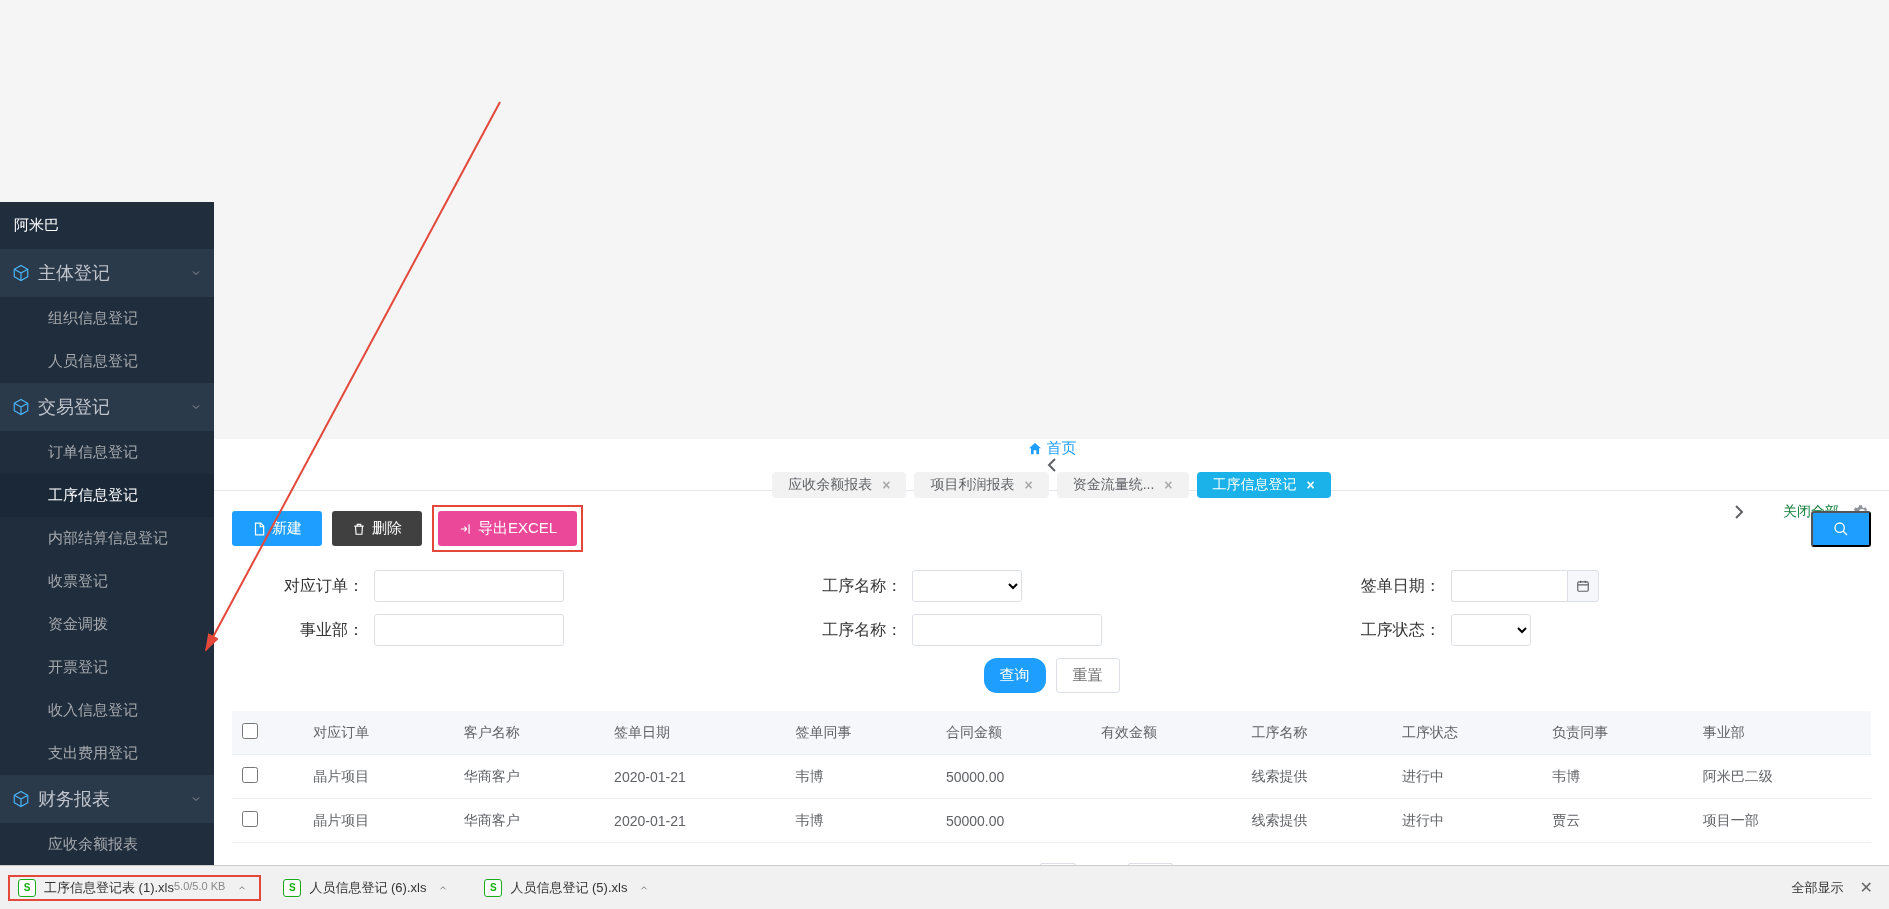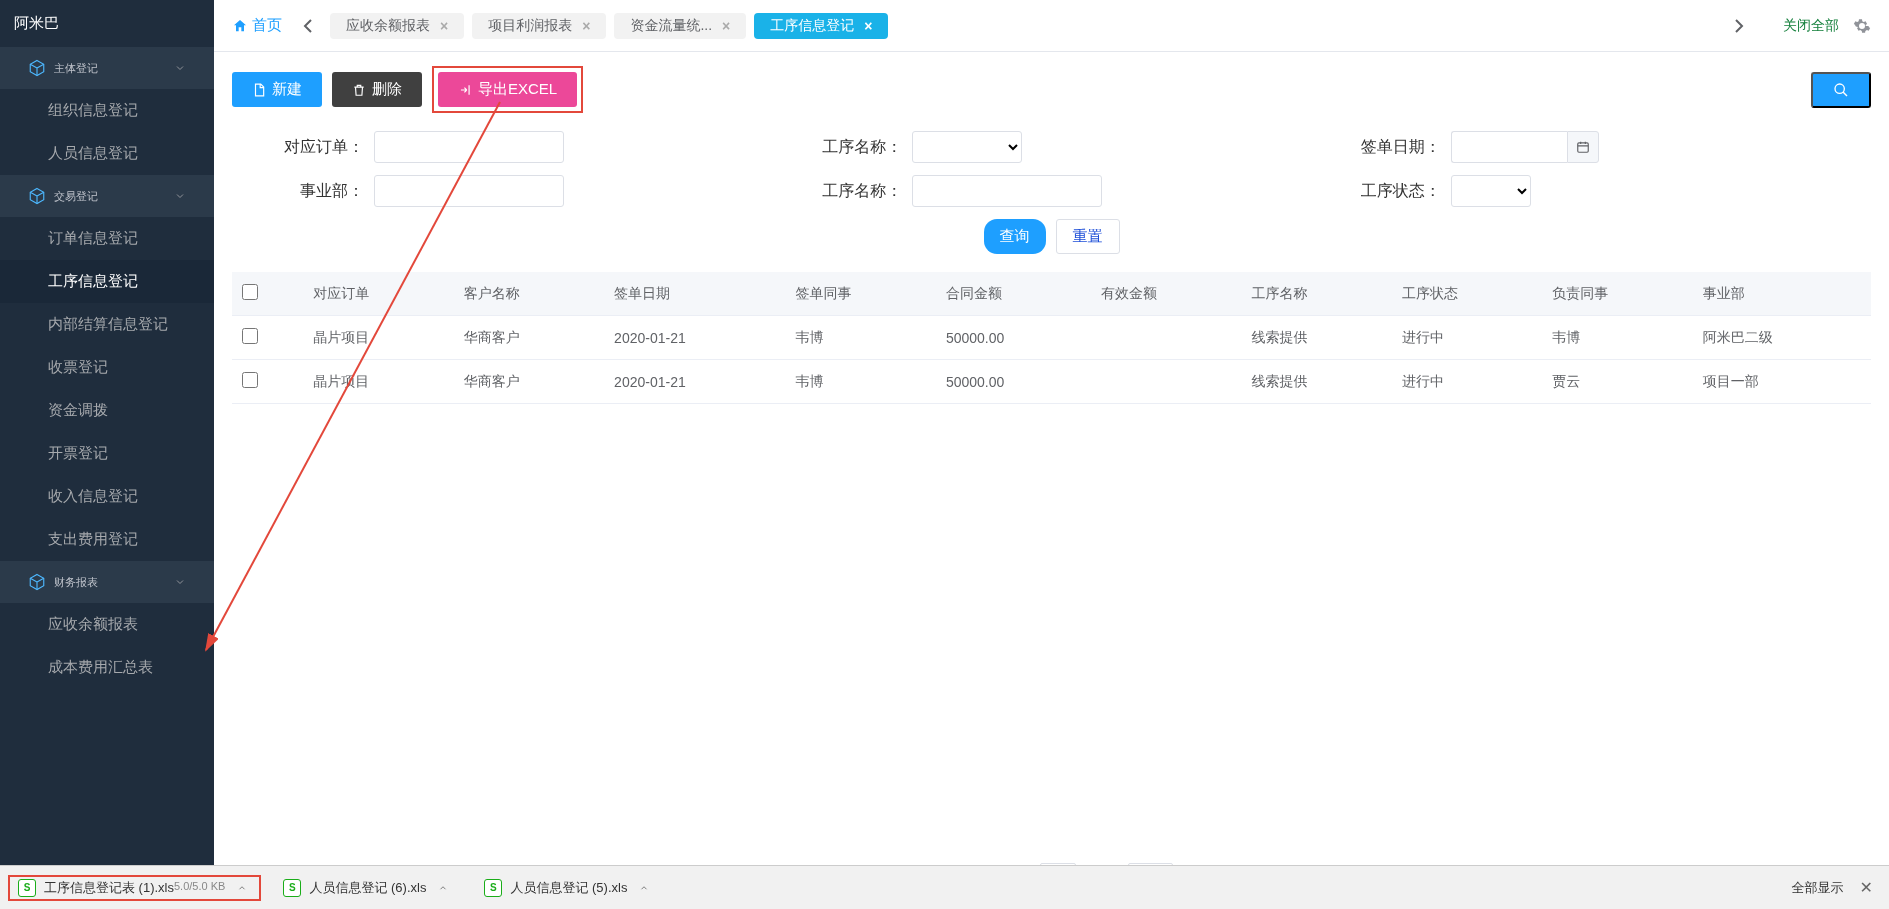--- a/index.html
+++ b/index.html
@@ -1,52 +1,52 @@
 <!DOCTYPE html>
 <html><head>
 <meta charset="utf-8">
 <style>
   * { box-sizing: border-box; margin: 0; padding: 0; }
   body { font-family: "Microsoft YaHei", Arial, sans-serif; font-size: 14px; background: #f5f5f5; color: #333; overflow: hidden; }
   
-  .app { display: flex; height: 100vh; }
+  .app { display: flex; height: 100vh; align-items: flex-end; }
   
   
   .sidebar { width: 214px; background: #1f2d3d; color: #c0c4cc; flex-shrink: 0; overflow-y: auto; }
   .sidebar-title { padding: 14px 14px; color: #fff; font-size: 15px; }
-  .menu-group-header { display: flex; align-items: center; padding: 12px 28px; font-size: 11px; color: #c0c4cc; cursor: pointer; }
+  .menu-group-header { display: flex; align-items: center; padding: 12px 12px; font-size: 18px; color: #c0c4cc; cursor: pointer; }
   .menu-group-header .icon { width: 18px; height: 18px; margin-right: 8px; }
   .menu-group-header .chev { margin-left: auto; }
   .menu-item { padding: 12px 16px 12px 48px; font-size: 15px; color: #a6a9ad; cursor: pointer; }
   .menu-item.active { color: #fff; background: #1a2838; }
   .group-head-bg { background: #2b3a4a; }
   
   
   .main { flex: 1; display: flex; flex-direction: column; background: #fff; min-width: 0; }
   
-  .tabs-bar { display: flex; align-items: center; height: 52px; border-bottom: 1px solid #e4e7ed; padding: 0 6px; background: #fff; }
+  .tabs-bar { display: flex; align-items: center; height: 52px; border-bottom: 1px solid #e4e7ed; padding: 0 6px; background: #fff; flex-direction: column; }
   .tab-home { display: flex; align-items: center; color: #1e9fff; padding: 0 12px; cursor: pointer; font-size: 15px; }
   .tab-home .icon { margin-right: 4px; }
   .tab-nav-btn { width: 28px; height: 28px; display: flex; align-items: center; justify-content: center; cursor: pointer; color: #606266; font-size: 18px; }
   .tabs-list { display: flex; gap: 8px; padding: 0 8px; }
   .tab-pill { display: flex; align-items: center; padding: 4px 16px; border-radius: 4px; background: #f2f2f2; color: #606266; font-size: 14px; cursor: pointer; }
   .tab-pill.active { background: #1ab2e8; color: #fff; }
   .tab-pill .close { margin-left: 10px; color: #aaa; font-weight: bold; cursor: pointer; }
   .tab-pill.active .close { color: #fff; }
   .tabs-right { margin-left: auto; display: flex; align-items: center; gap: 10px; padding-right: 8px; }
   .close-all { color: #15803d; cursor: pointer; margin-left: 20px; }
   .gear { color: #909399; cursor: pointer; padding: 4px; }
   
   .toolbar { display: flex; align-items: center; padding: 14px 18px; gap: 10px; }
   .btn { display: inline-flex; align-items: center; padding: 8px 20px; border-radius: 3px; color: #fff; border: none; cursor: pointer; font-size: 15px; gap: 6px; }
   .btn-blue { background: #1e9fff; }
   .btn-red { background: #404040; }
   .btn-cyan { background: #ec4899; }
   .btn-small-blue { background: #1e9fff; padding: 7px 16px; border-radius: 13px; }
-  .btn-default { background: #fff; color: #1d4ed8; border: 1px solid #dcdfe6; padding: 7px 16px; }
+  .btn-default { background: #fff; color: #737373; border: 1px solid #dcdfe6; padding: 7px 16px; }
   .export-highlight { border: 2px solid #e3483b; padding: 4px; display: inline-block; }
   .toolbar-spacer { flex: 1; }
   .search-btn { background: #1e9fff; padding: 8px 20px; border-radius: 3px; cursor: pointer; color: #fff; }
   
   
   .filter { padding: 4px 30px 18px 30px; }
   .filter-row { display: flex; align-items: center; margin-bottom: 12px; gap: 0; }
   .filter-group { display: flex; align-items: center; flex: 1; }
   .filter-label { width: 130px; text-align: right; padding-right: 10px; color: #333; font-size: 16px; }
   .filter-input { width: 190px; height: 32px; border: 1px solid #dcdfe6; border-radius: 3px; padding: 0 8px; font-size: 14px; }

